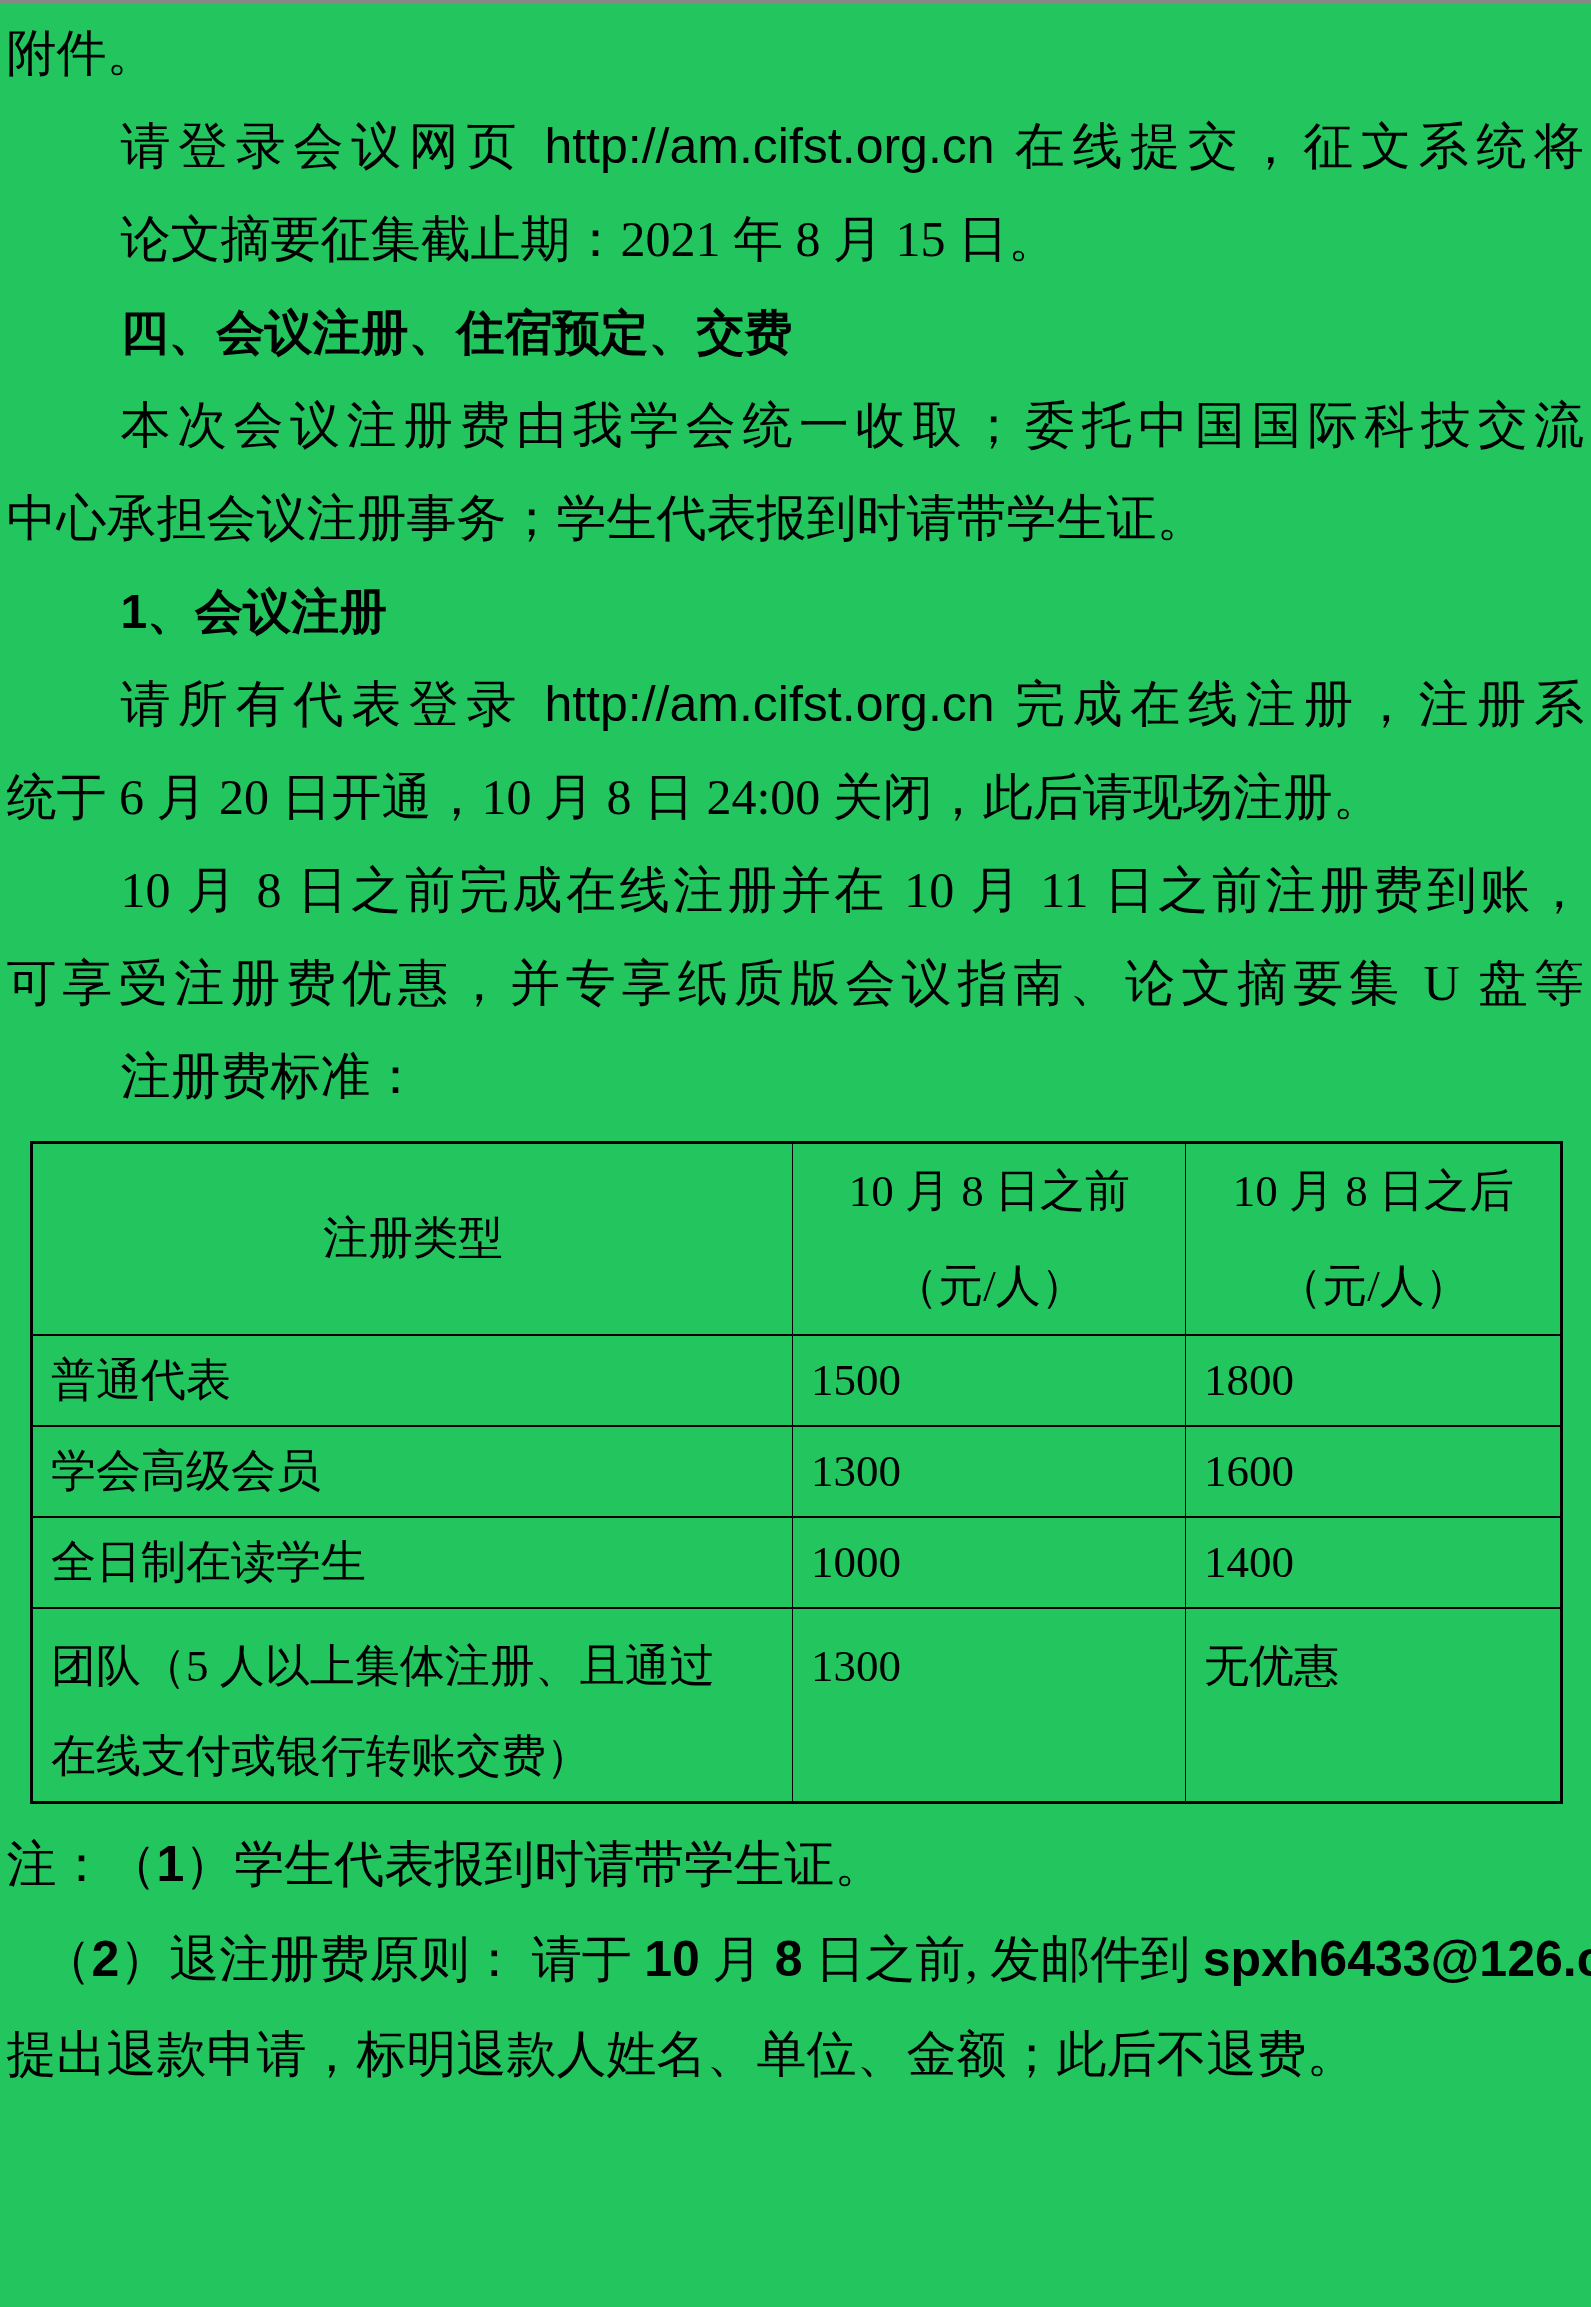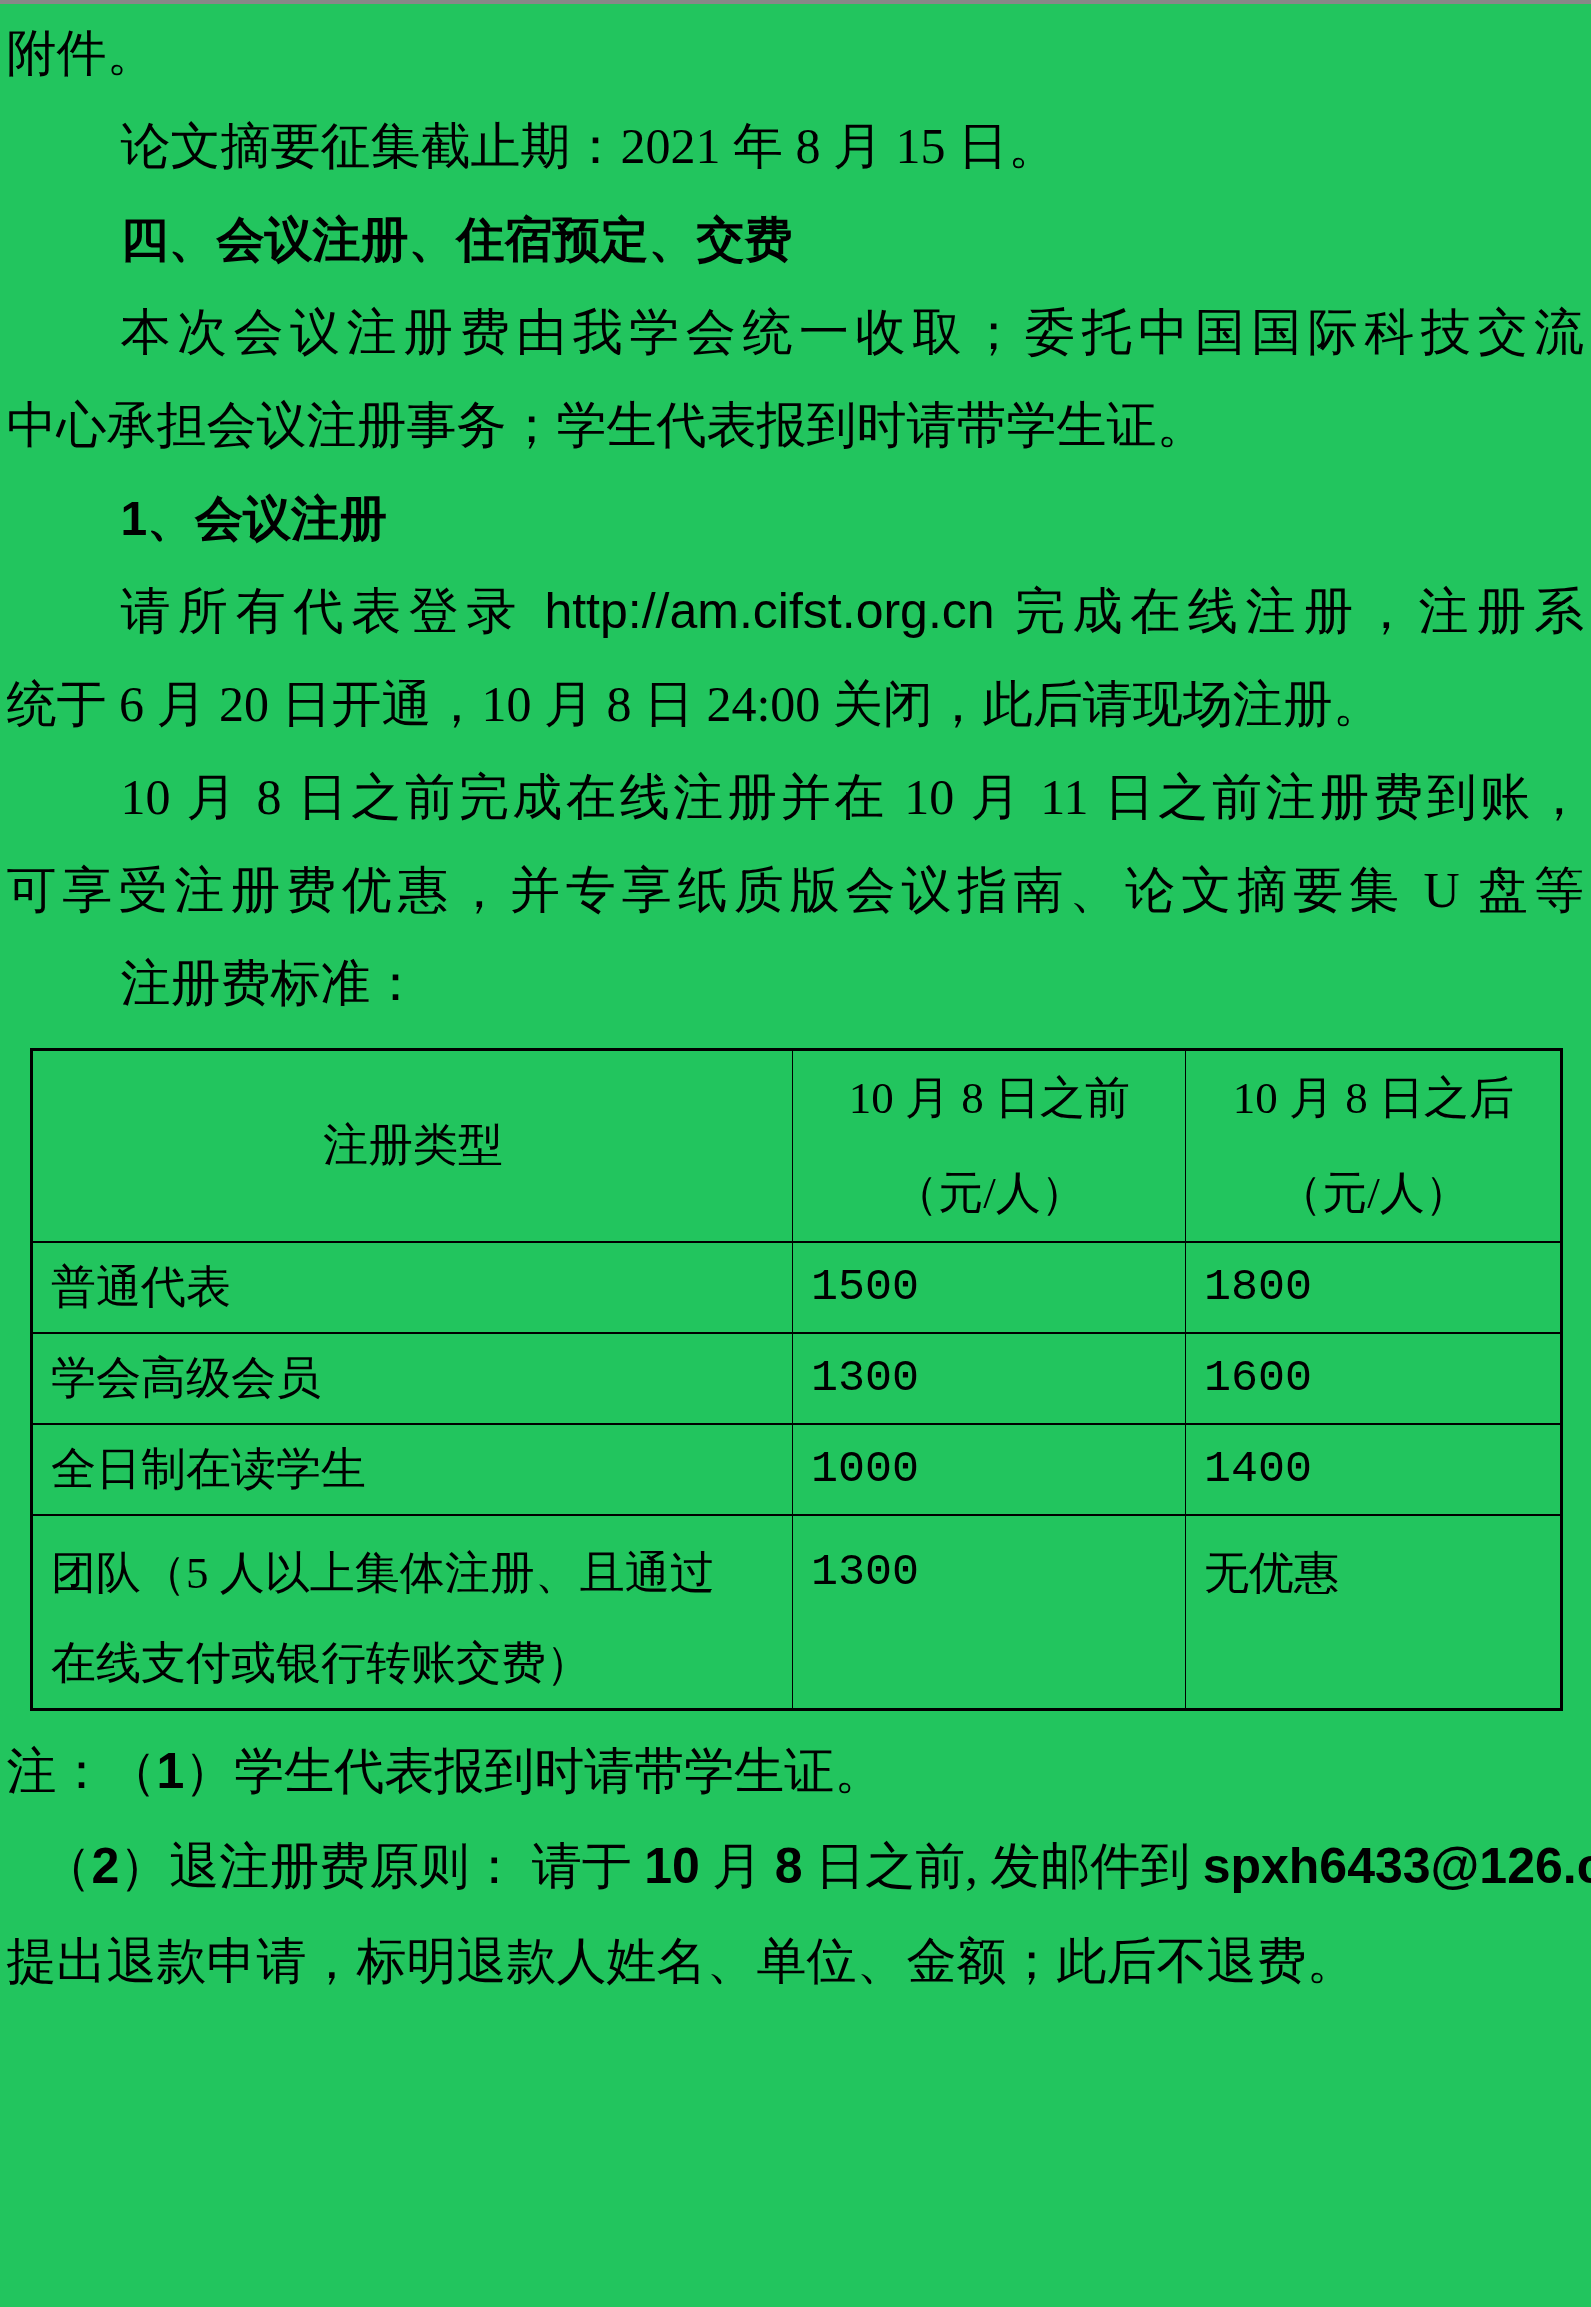--- a/index.html
+++ b/index.html
@@ -18,35 +18,36 @@
     border-collapse:collapse;table-layout:fixed;width:1531px;margin:17.7px 0 0 24px;
     border:3.2px solid #000;
   }
   .fee-table th,.fee-table td{
     border-style:solid;border-color:#000;border-width:2.4px 1.6px;
     font-size:45px;vertical-align:middle;overflow:hidden;
   }
   .fee-table th{font-weight:normal;text-align:center;height:190px;padding:0;}
   .fee-table th .hl{line-height:95px;}
   .fee-table td{height:89px;padding:0 0 0 17.7px;text-align:left;}
-  .fee-table td.num{font-family:Liberation Mono, monospace;}
+  .fee-table td.num{font-family:Liberation Serif, serif;}
   .fee-table tr.tall td{height:179px;vertical-align:top;padding-top:12px;line-height:90px;}
   .fee-table td.type{white-space:pre-line;}
   .notes{margin-top:13px;}
   .note{font-size:50px;line-height:95px;white-space:nowrap;}
   .note.indent-sm{text-indent:35px;}
 </style>
 </head>
 <body>
 
 <div class="page">
   <div class="content">
 
     <div id="text-lines">
         <div class="line body">附件。</div>
+        <div class="line indent fill">请登录会议网页 <span class="latin">http://am.cifst.org.cn</span> 在线提交，征文系统将</div>
         <div class="line indent">论文摘要征集截止期：2021 年 8 月 15 日。</div>
         <div class="line heading indent">四、会议注册、住宿预定、交费</div>
         <div class="line indent fill">本次会议注册费由我学会统一收取；委托中国国际科技交流</div>
         <div class="line body">中心承担会议注册事务；学生代表报到时请带学生证。</div>
         <div class="line heading indent">1、会议注册</div>
         <div class="line indent fill">请所有代表登录 <span class="latin">http://am.cifst.org.cn</span> 完成在线注册，注册系</div>
         <div class="line body">统于 6 月 20 日开通，10 月 8 日 24:00 关闭，此后请现场注册。</div>
         <div class="line indent fill">10 月 8 日之前完成在线注册并在 10 月 11 日之前注册费到账，</div>
         <div class="line fill">可享受注册费优惠，并专享纸质版会议指南、论文摘要集 U 盘等</div>
         <div class="line indent">注册费标准：</div>

